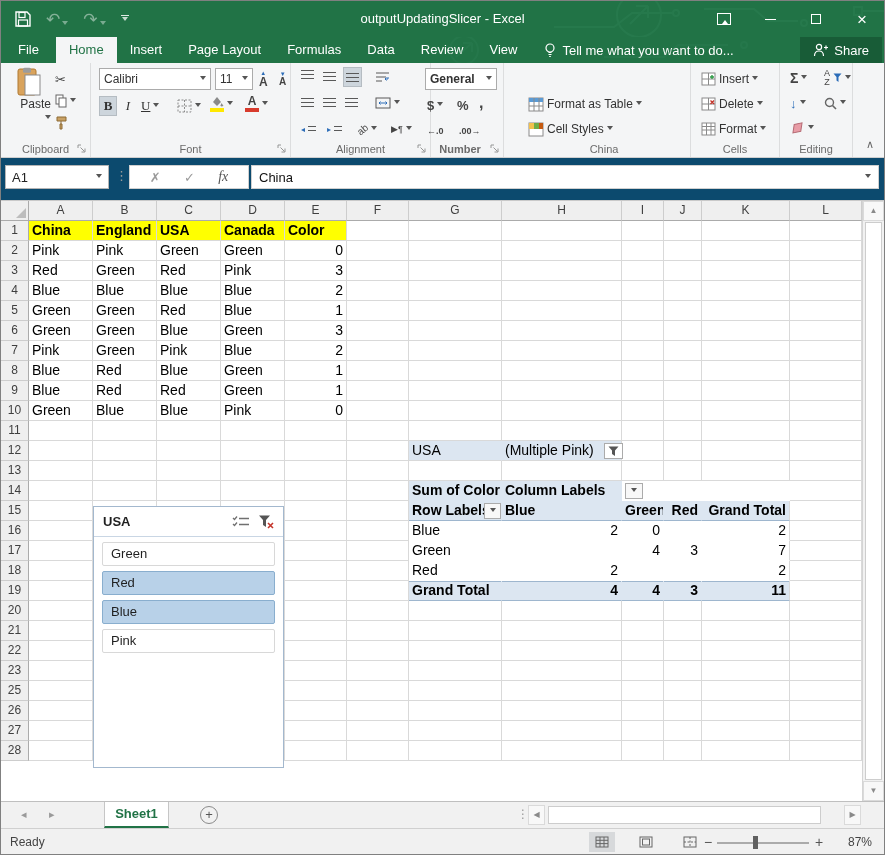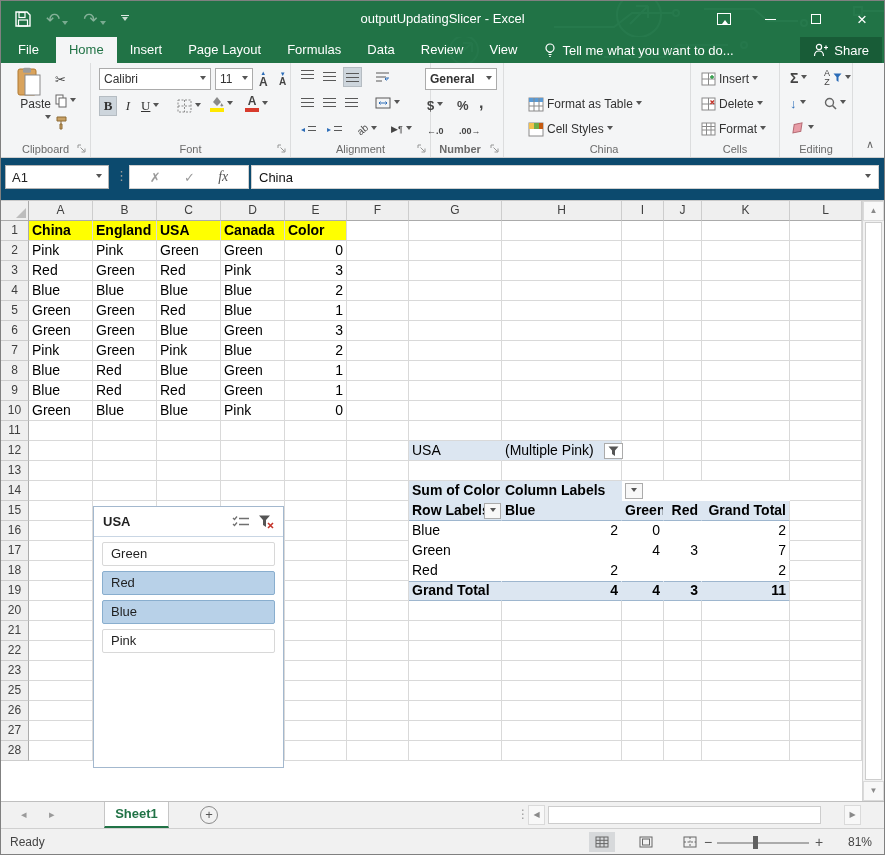--- a/index.html
+++ b/index.html
@@ -1013,16 +1013,16 @@
     <div class="viewbtn vb3">
       <svg width="14" height="12" viewBox="0 0 14 12">
         <rect x="1" y="1" width="12" height="10" fill="none" stroke="#666"></rect>
         <path d="M7 1 v10 M1 6 h12" stroke="#666" stroke-dasharray="2 1.5"></path>
       </svg>
     </div>
     <span class="zo z-minus">−</span>
     <span class="z-track"></span>
     <span class="z-thumb"></span>
     <span class="zo z-plus">+</span>
-    <span class="z-pct">81%</span>
+    <span class="z-pct">87%</span>
   </div>
 
 </div>
 
 </body></html>

